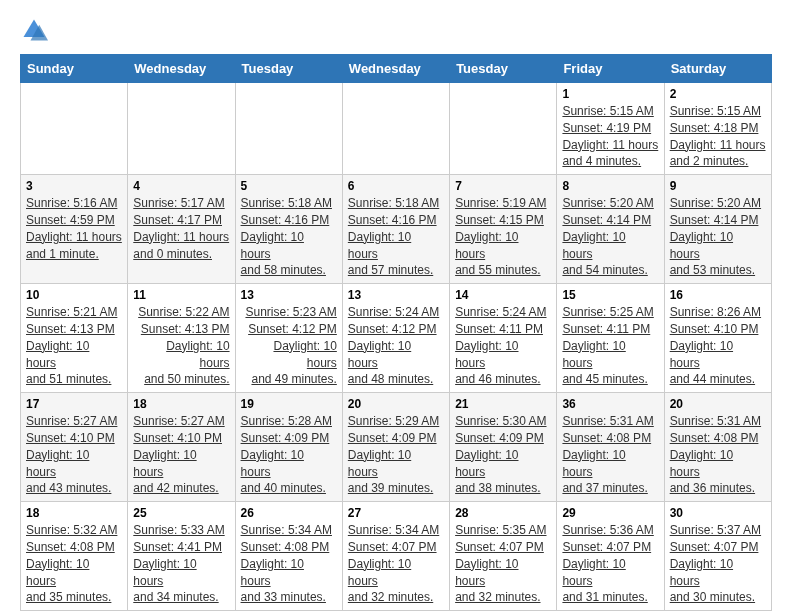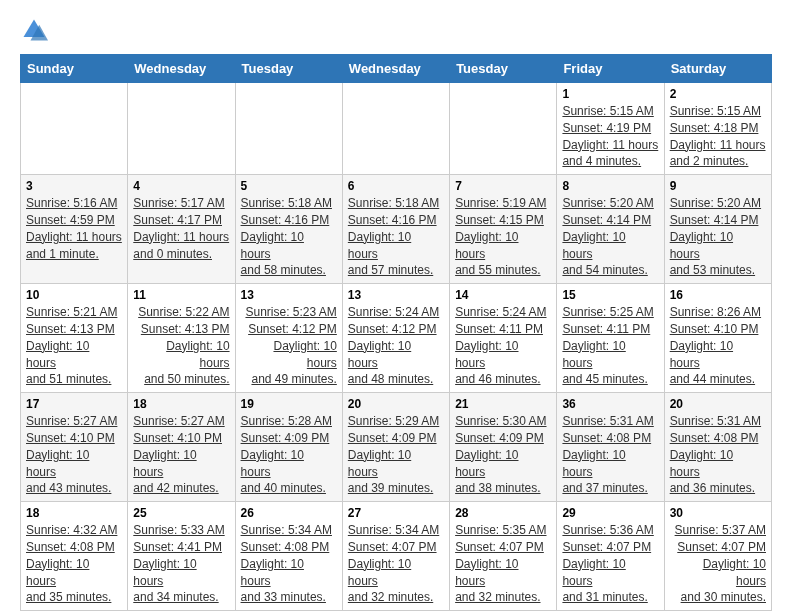--- a/index.html
+++ b/index.html
@@ -298,21 +298,21 @@
             <span class="day-num">20</span>
             <div class="cell-text" style="white-space: pre-line;">Sunrise: 5:31 AM
 Sunset: 4:08 PM
 Daylight: 10 hours
 and 36 minutes.</div>
           </td>
         </tr>
         <tr>
           <td>
             <span class="day-num">18</span>
-            <div class="cell-text" style="white-space: pre-line;">Sunrise: 4:32 AM
+            <div class="cell-text" style="white-space: pre-line;">Sunrise: 5:32 AM
 Sunset: 4:08 PM
 Daylight: 10 hours
 and 35 minutes.</div>
           </td>
           <td>
             <span class="day-num">25</span>
             <div class="cell-text" style="white-space: pre-line;">Sunrise: 5:33 AM
 Sunset: 4:41 PM
 Daylight: 10 hours
 and 34 minutes.</div>
@@ -340,21 +340,21 @@
           </td>
           <td>
             <span class="day-num">29</span>
             <div class="cell-text" style="white-space: pre-line;">Sunrise: 5:36 AM
 Sunset: 4:07 PM
 Daylight: 10 hours
 and 31 minutes.</div>
           </td>
           <td>
             <span class="day-num">30</span>
-            <div class="cell-text" style="white-space: pre-line; text-align: right;">Sunrise: 5:37 AM
+            <div class="cell-text" style="white-space: pre-line;">Sunrise: 5:37 AM
 Sunset: 4:07 PM
 Daylight: 10 hours
 and 30 minutes.</div>
           </td>
         </tr>
       </tbody>
   </table>
 </div>
 
 </body></html>

